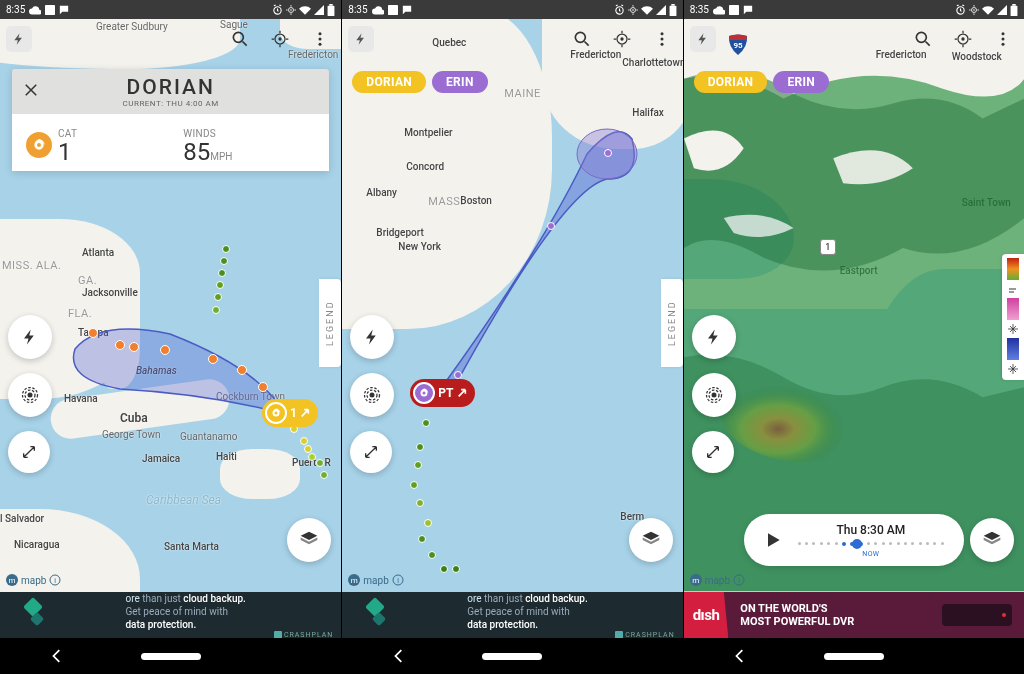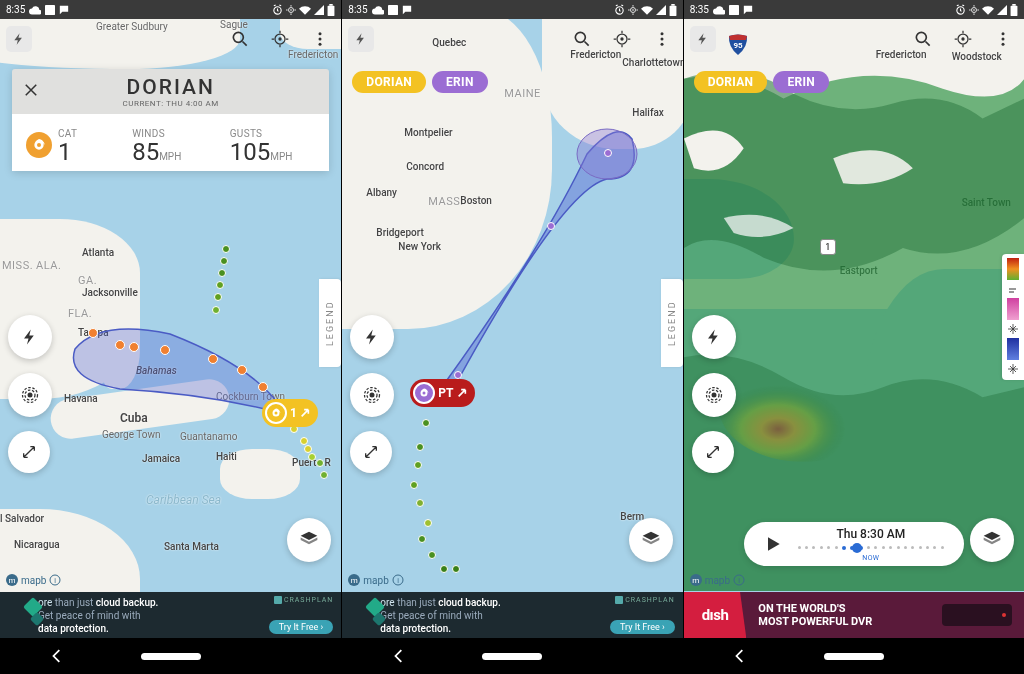--- a/index.html
+++ b/index.html
@@ -71,48 +71,48 @@
   .track-dot { position:absolute; width:10px; height:10px; border-radius:50%; border:1.5px solid #fff; z-index:8;}
   .track-dot.sm { width:8px; height:8px; }
 
   .storm-marker { position:absolute; z-index:10; display:flex; align-items:center; background:#f3c223; border-radius:14px; padding:3px 8px 3px 3px; gap:3px;}
   .storm-marker .dot { width:22px; height:22px; border-radius:50%; background:#f3c223; border:2px solid #fff; display:flex; align-items:center; justify-content:center;}
   .storm-marker .num { color:#fff; font-size:12px; font-weight:700;}
   .storm-marker.purple { background:#b91c1c;}
   .storm-marker.purple .dot { background:#9b6dd3;}
 
   
-  .timeline { position:absolute; left:60px; right:60px; bottom:26px; height:44px; background:#fff; border-radius:26px; display:flex; align-items:center; padding:0 12px; z-index:25; box-shadow:0 2px 6px rgba(0,0,0,0.15);}
+  .timeline { position:absolute; left:60px; right:60px; bottom:26px; height:52px; background:#fff; border-radius:26px; display:flex; align-items:center; padding:0 12px; z-index:25; box-shadow:0 2px 6px rgba(0,0,0,0.15);}
   .tl-play { width:34px; display:flex; align-items:center; justify-content:center; cursor:pointer;}
   .tl-main { flex:1; padding:0 8px; position:relative;}
   .tl-head { text-align:center; font-size:12px; font-weight:500; color:#222; margin-bottom:2px;}
   .tl-track { height:10px; position:relative; display:flex; align-items:center;}
   .tl-tick { width:3px; height:3px; border-radius:50%; background:#bbb; }
   .tl-tick.blue { background:#2a6bd4; width:4px; height:4px;}
   .tl-ticks { display:flex; justify-content:space-between; width:100%;}
   .tl-thumb { position:absolute; width:10px; height:10px; border-radius:50%; background:#2a6bd4; top:0; left:37%;}
   .tl-now { text-align:center; font-size:7px; color:#2a6bd4; letter-spacing:0.3px; margin-top:1px;}
 
   .mapbox { position:absolute; left:6px; bottom:6px; font-size:10px; color:#3a6b8a; display:flex; align-items:center; gap:3px; z-index:12;}
   .mapbox .c { width:12px; height:12px; border-radius:50%; background:#3a6b8a; color:#fff; display:flex; align-items:center; justify-content:center; font-size:8px;}
 
   
   .ad { height:46px; display:flex; align-items:center; background:#1a1a1a; overflow:hidden; position:relative;}
-  .ad.crashplan { background:#1d2a30; color:#cfe3ec; font-size:10px; padding:0 8px;}
+  .ad.crashplan { background:#1d2a30; color:#cfe3ec; font-size:10px; padding:0 8px;flex-direction:column;}
   .ad.crashplan .txt { line-height:1.3;}
   .ad.crashplan .lg { color:#9ab;}
   .ad.crashplan .lw { color:#fff; font-weight:500;}
   .ad.crashplan .cta { margin-left:auto; display:flex; flex-direction:column; align-items:flex-end; gap:16px;}
   .ad.crashplan .brand { font-size:7px; color:#7a9; letter-spacing:1px; display:flex; align-items:center; gap:2px;}
   .ad.crashplan .brand::before { content:''; width:8px; height:8px; background:#5aa; border-radius:1px;}
   .ad.crashplan .btn { background:#3aa3b5; color:#fff; padding:2px 10px; border-radius:9px; font-size:9px;}
   .ad.crashplan .sq { width:14px; height:14px; background:#2a8; position:absolute; left:26px; top:8px; transform:rotate(45deg); border-radius:2px;}
   .ad.crashplan .sq2 { left:32px; top:22px; width:10px; height:10px; background:#1d766e;}
   .ad.dish { background:#5a1a3a;}
-  .ad.dish .dlogo { padding:0 18px; background:#d41e3f; height:100%; display:flex; align-items:center; color:#fff; font-weight:700; font-size:15px; letter-spacing:-0.5px; clip-path:polygon(0 0, 90% 0, 100% 100%, 0 100%);}
+  .ad.dish .dlogo { padding:0 9px; background:#d41e3f; height:100%; display:flex; align-items:center; color:#fff; font-weight:700; font-size:15px; letter-spacing:-0.5px; clip-path:polygon(0 0, 90% 0, 100% 100%, 0 100%);}
   .ad.dish .dtxt { color:#fff; font-size:11px; font-weight:700; line-height:1.2; padding-left:12px; flex:1;}
   .ad.dish .device { width:70px; height:22px; background:#2a1020; border-radius:4px; margin-right:12px; position:relative;}
   .ad.dish .device::after { content:''; position:absolute; right:6px; top:9px; width:4px; height:4px; border-radius:50%; background:#d33;}
 
   .nav { height:36px; background:#000; display:flex; align-items:center; justify-content:space-around;}
   .nav-btn { width:60px; display:flex; justify-content:center; cursor:pointer;}
   .nav-home { width:70px; height:7px; border-radius:4px; background:#fff;}
 
   
   .radar { position:absolute; inset:0; z-index:3; opacity:0.88;}
@@ -280,24 +280,20 @@
             </div>
           <div>
             <div class="stat-label">CAT</div>
             <div class="stat-val">1</div>
           </div>
         </div>
         <div class="stat-col">
           <div class="stat-label">WINDS</div>
           <div><span class="stat-val">85</span><span class="stat-unit">MPH</span></div>
         </div>
-        <div class="stat-col">
-          <div class="stat-label">GUSTS</div>
-          <div><span class="stat-val">105</span><span class="stat-unit">MPH</span></div>
-        </div>
       </div>
     </div>
 
     <div class="legend-tab">LEGEND</div>
 
     <div class="float-col">
       <div class="fbtn">
           <svg width="18" height="18" viewBox="0 0 24 24">
             <path fill="#333" d="M13 2L4 14h6l-2 8 9-12h-6z"></path>
           </svg>

